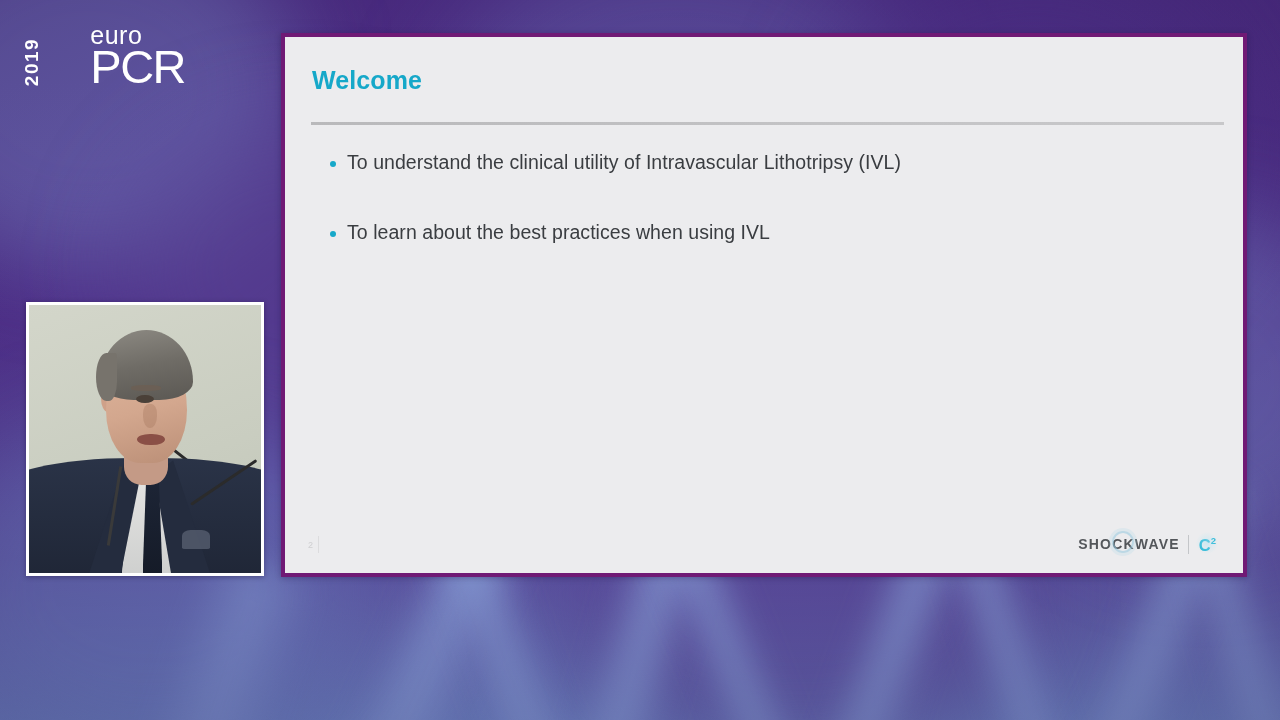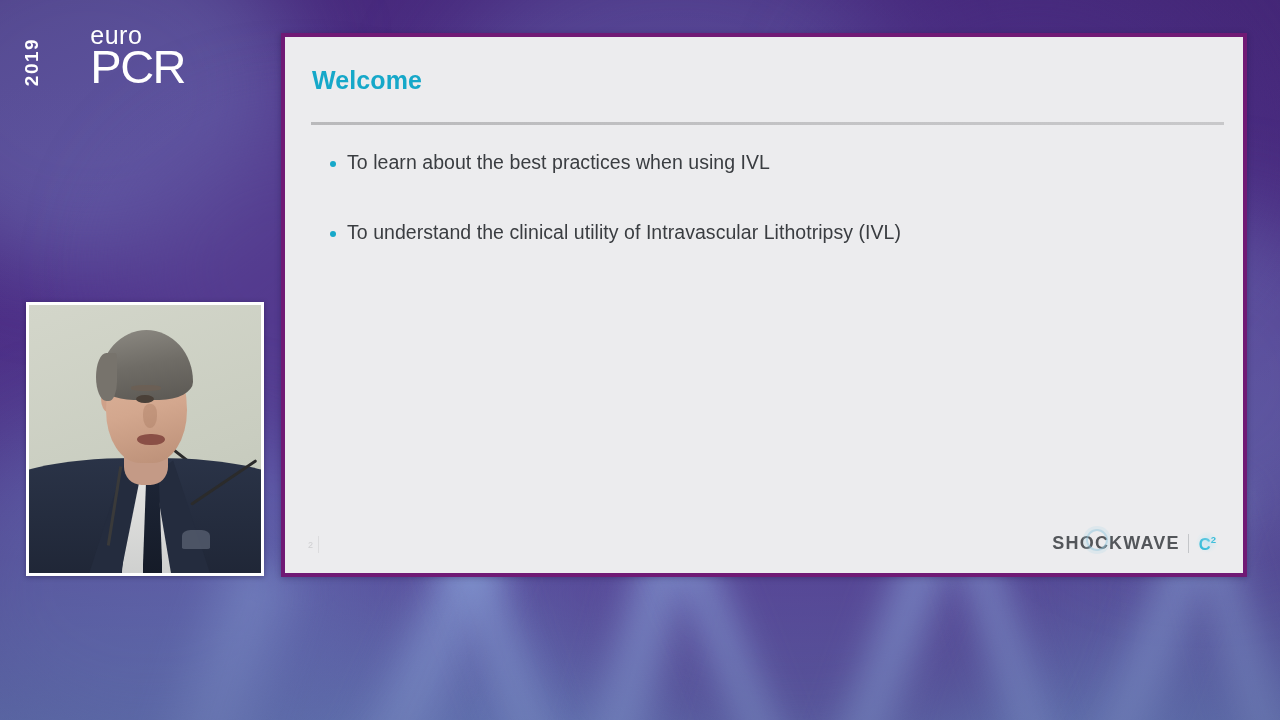--- a/index.html
+++ b/index.html
@@ -192,21 +192,21 @@
   #pagenum-text { color:#cfcfd1; font-size:9px; line-height:10px; }
   #pagenum-bar { width:1px; height:17px; background:#dcdcde; }
 
   
   #shockwave-logo {
     position:absolute; right:25px; bottom:19px;
     display:flex; align-items:center; gap:8px;
   }
   #sw-wordmark {
     position:relative;
-    color:#53565a; font-size:18px; font-weight:700;
+    color:#53565a; font-size:14px; font-weight:700;
     letter-spacing:1.2px;
   }
   #sw-ring {
     position:absolute; left:34px; top:-4px;
     width:22px; height:22px; border-radius:50%;
     border:2px solid rgba(150,200,222,.55);
     box-shadow:0 0 0 3px rgba(170,212,230,.22);
     pointer-events:none;
   }
   #sw-divider { width:1px; height:19px; background:#c4c6c9; }
@@ -287,25 +287,25 @@
   <div id="slide">
 
     <div id="slide-title">Welcome</div>
 
     <div id="slide-rule"></div>
 
 
     <div id="bullets">
       <div class="bullet-row">
         <span class="bullet-dot"></span>
-        <span class="bullet-text">To learn about the best practices when using IVL</span>
+        <span class="bullet-text">To understand the clinical utility of Intravascular Lithotripsy (IVL)</span>
       </div>
       <div class="bullet-row">
         <span class="bullet-dot"></span>
-        <span class="bullet-text">To understand the clinical utility of Intravascular Lithotripsy (IVL)</span>
+        <span class="bullet-text">To learn about the best practices when using IVL</span>
       </div>
     </div>
 
     <div id="slide-pagenum">
       <span id="pagenum-text">2</span>
       <span id="pagenum-bar"></span>
     </div>
 
     <div id="shockwave-logo">
       <span id="sw-wordmark">SHOCKWAVE</span>

